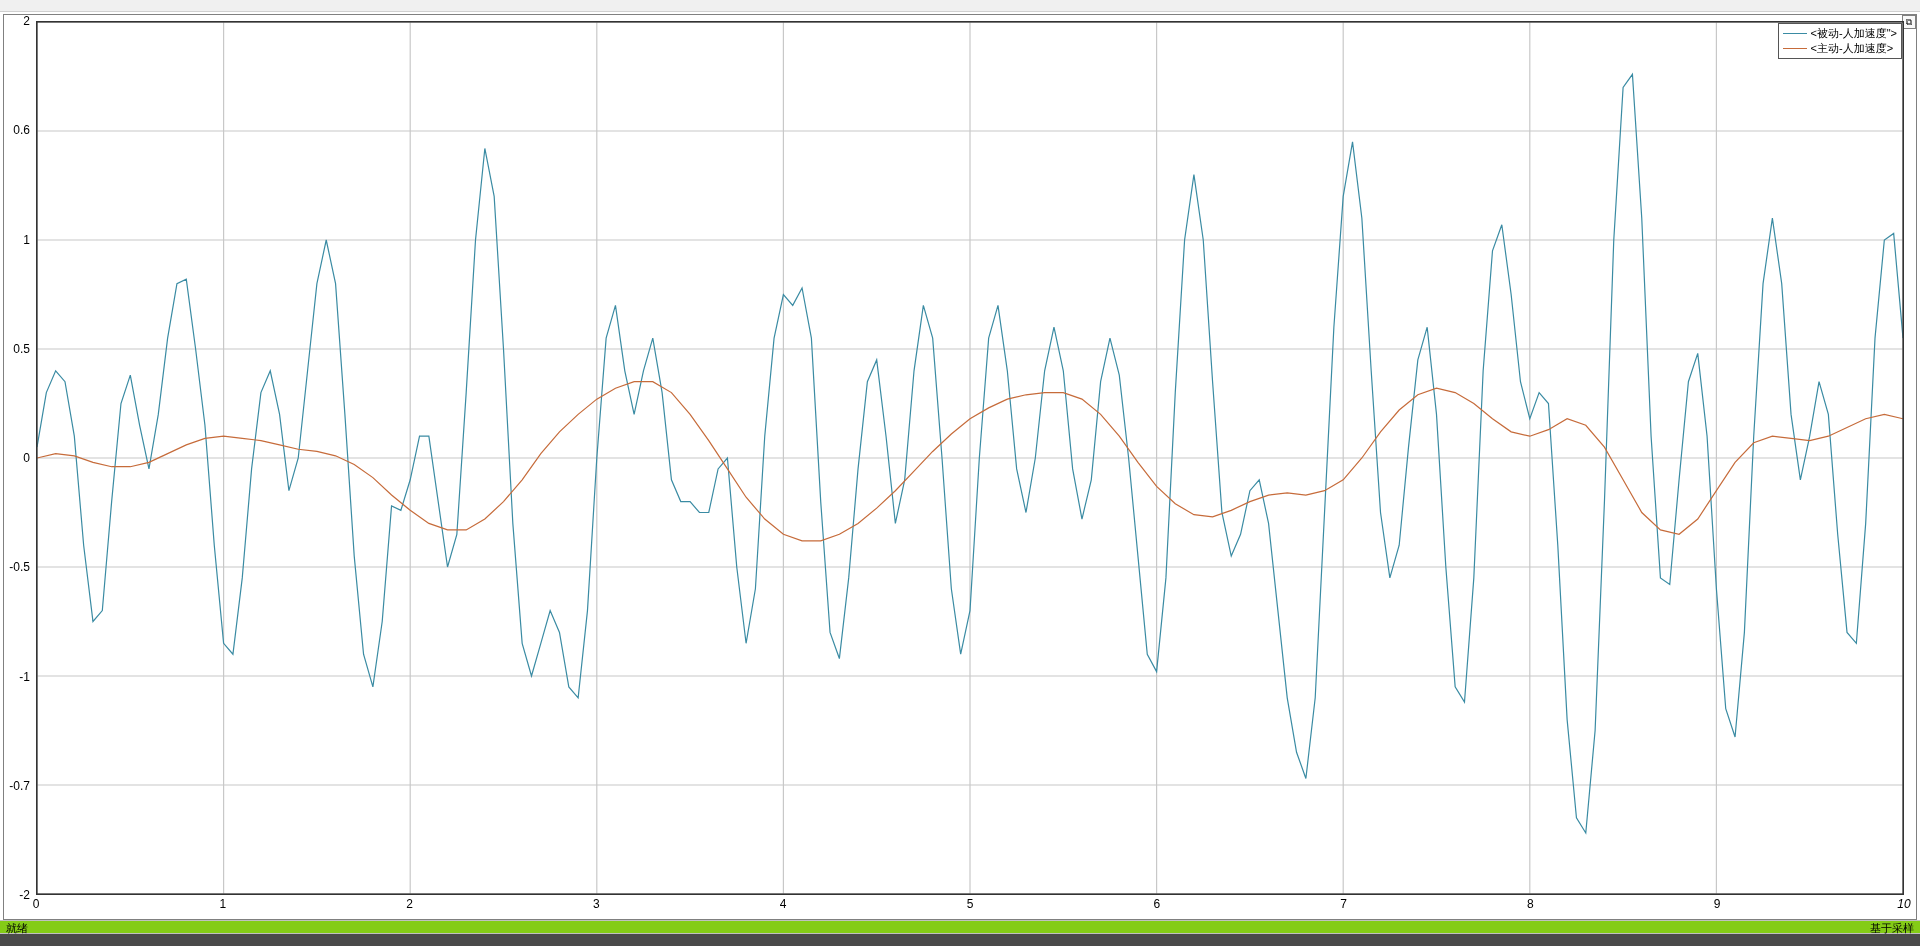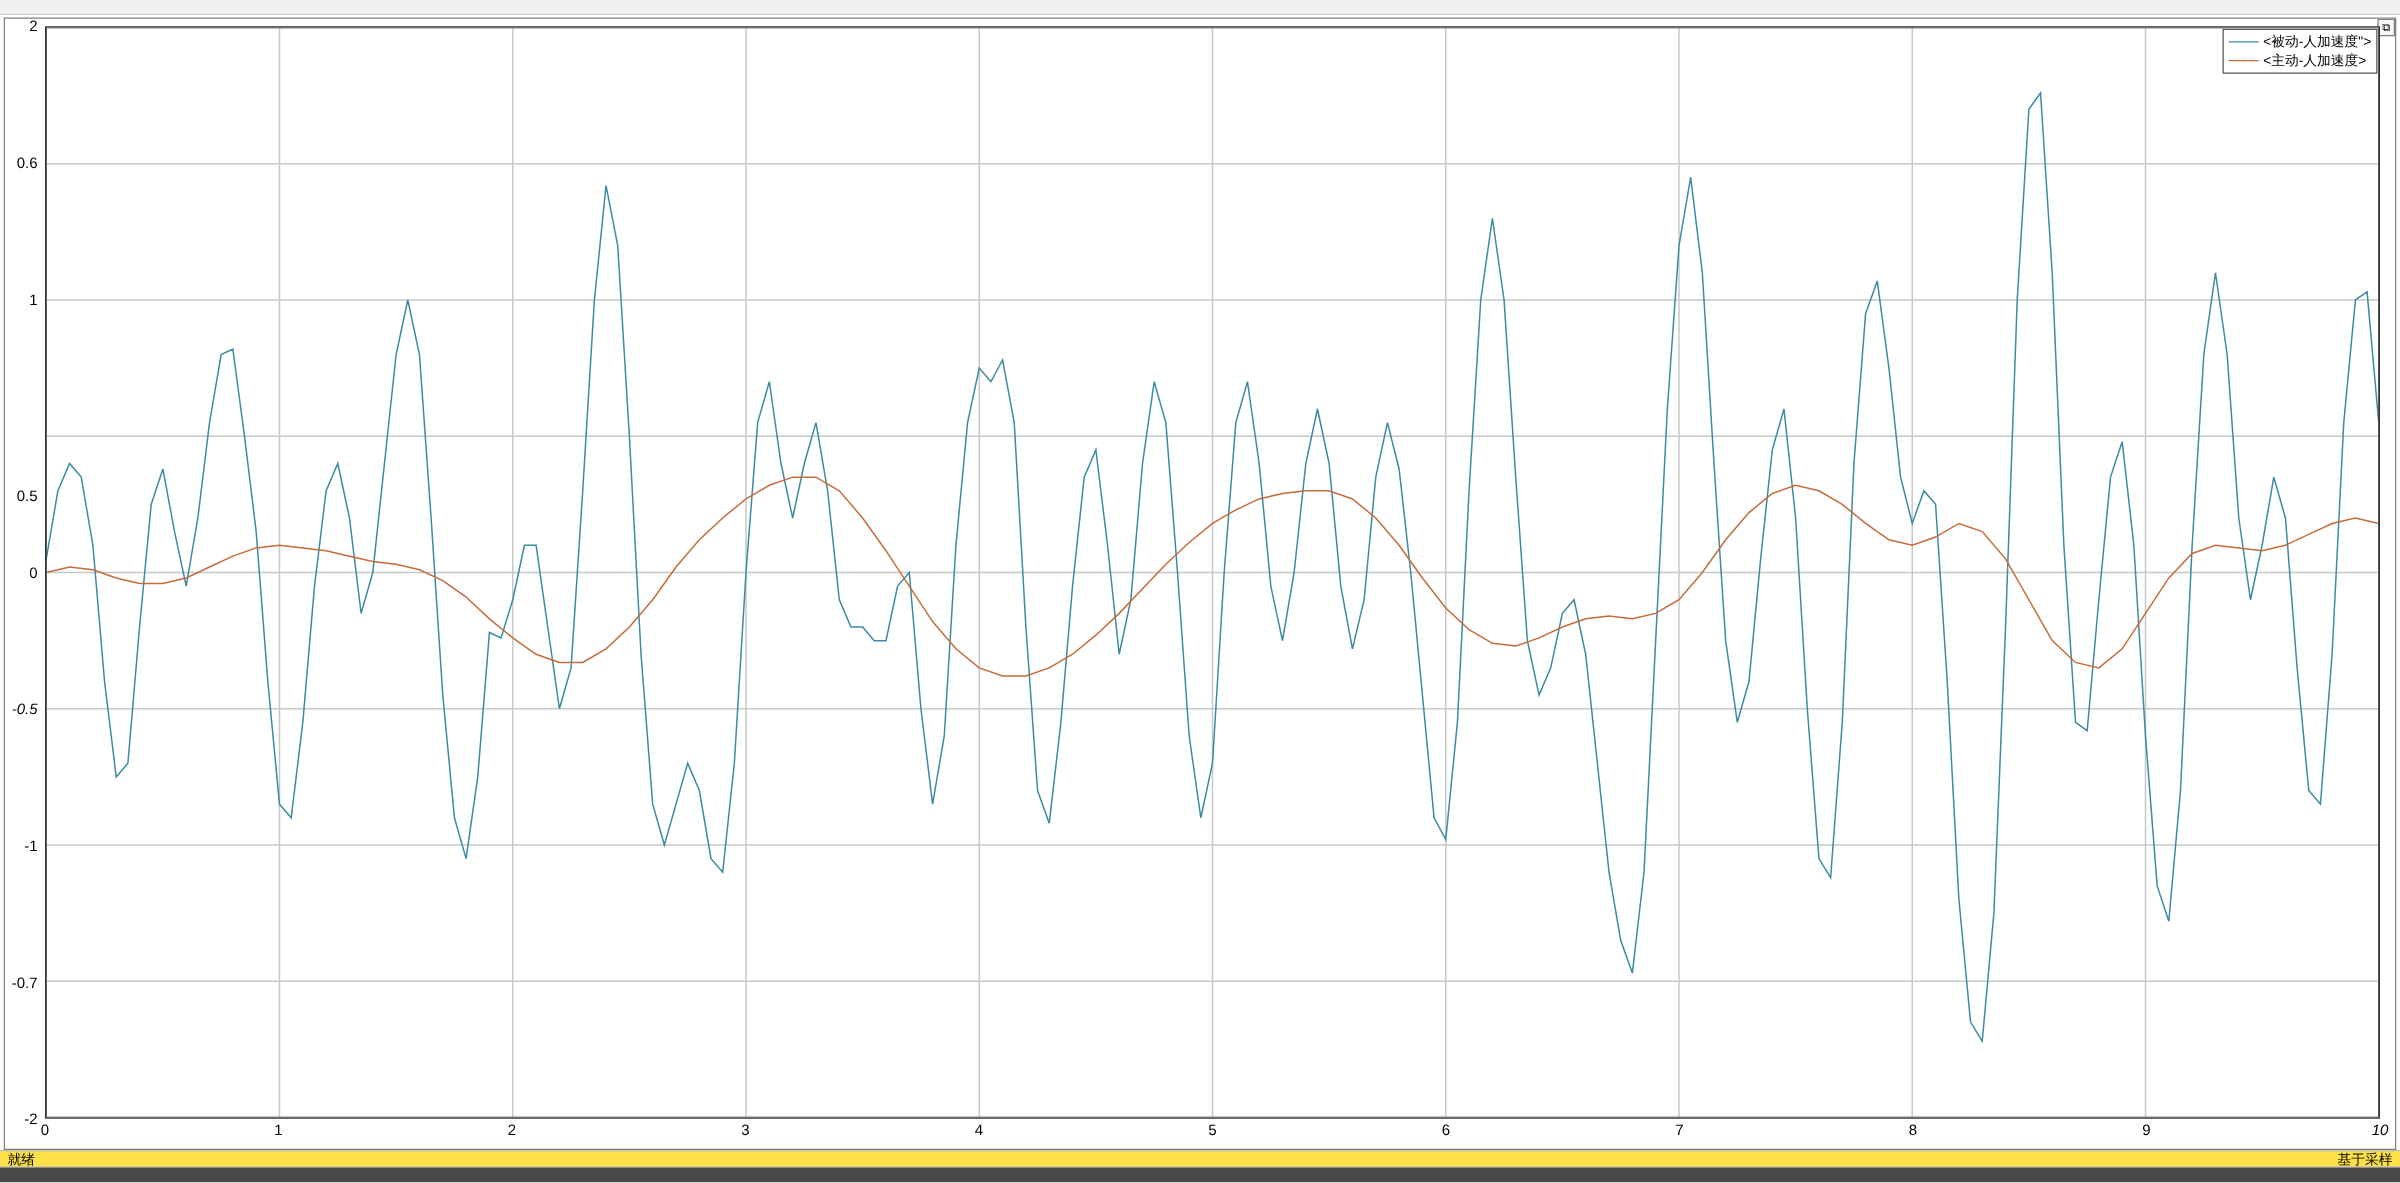--- a/index.html
+++ b/index.html
@@ -13,40 +13,40 @@
   .grid line { stroke: #c8c8c8; stroke-width: 1; }
   .axes-border { stroke: #333; fill: none; stroke-width: 1.2; }
   .data line, .data polyline, .data path { fill: none; stroke-width: 1.2; }
   .y-labels { position: absolute; left: 0; top: 6px; bottom: 24px; width: 30px; }
   .y-labels div { position: absolute; right: 4px; transform: translateY(-50%); font-size: 12px; color: #000; }
   .x-labels { position: absolute; left: 32px; right: 12px; bottom: 6px; height: 16px; }
   .x-labels div { position: absolute; top: 0; transform: translateX(-50%); font-size: 12px; color: #000; }
   .legend { position: absolute; top: 1px; right: 1px; background: #fff; border: 1px solid #555; padding: 2px 4px; font-size: 11px; }
   .legend .row { display: flex; align-items: center; gap: 4px; height: 15px; }
   .legend .sw { width: 24px; height: 1.5px; }
-  .status-bar { position: absolute; left: 0; right: 0; bottom: 12px; height: 14px; background: #fde047; border-top: 1px solid #c0c0c0; border-bottom: 1px solid #c0c0c0; font-size: 11px; padding: 0 6px; line-height: 14px; display:flex; justify-content:space-between; }
+  .status-bar { position: absolute; left: 0; right: 0; bottom: 12px; height: 14px; background: #84cc16; border-top: 1px solid #c0c0c0; border-bottom: 1px solid #c0c0c0; font-size: 11px; padding: 0 6px; line-height: 14px; display:flex; justify-content:space-between; }
   .watermark { position: absolute; right: 30px; bottom: 14px; font-size: 12px; color: #bbb; pointer-events: none; letter-spacing: .5px; }
   .footer-strip { position:absolute; left:0; right:0; bottom:0; height:12px; background:#4a4a4a; }
 </style>
 </head>
 <body>
 
 <div class="window">
   <div class="toolbar-area"></div>
 
   <div class="plot-frame">
     <div class="legend-toggle">⧉</div>
 
     <div class="y-labels" id="yLabels">
         <div style="top: 100%;">-2</div>
         <div style="top: 87.5%;">-0.7</div>
         <div style="top: 75%;">-1</div>
-        <div style="top: 62.5%; font-style: italic;">-0.5</div>
+        <div style="top: 62.5%;">-0.5</div>
         <div style="top: 50%;">0</div>
-        <div style="top: 37.5%; margin-top: 48px;">0.5</div>
+        <div style="top: 37.5%;">0.5</div>
         <div style="top: 25%;">1</div>
         <div style="top: 12.5%;">0.6</div>
         <div style="top: 0%;">2</div>
       </div>
 
     <div class="axes">
       <svg id="chartSvg" class="data" width="100%" height="100%" preserveAspectRatio="none" viewBox="0 0 1866 872">
         <g id="grid" class="grid">
             <line x1="0" x2="0" y1="0" y2="872"></line>
             <line x1="186.60000000000002" x2="186.60000000000002" y1="0" y2="872"></line>

